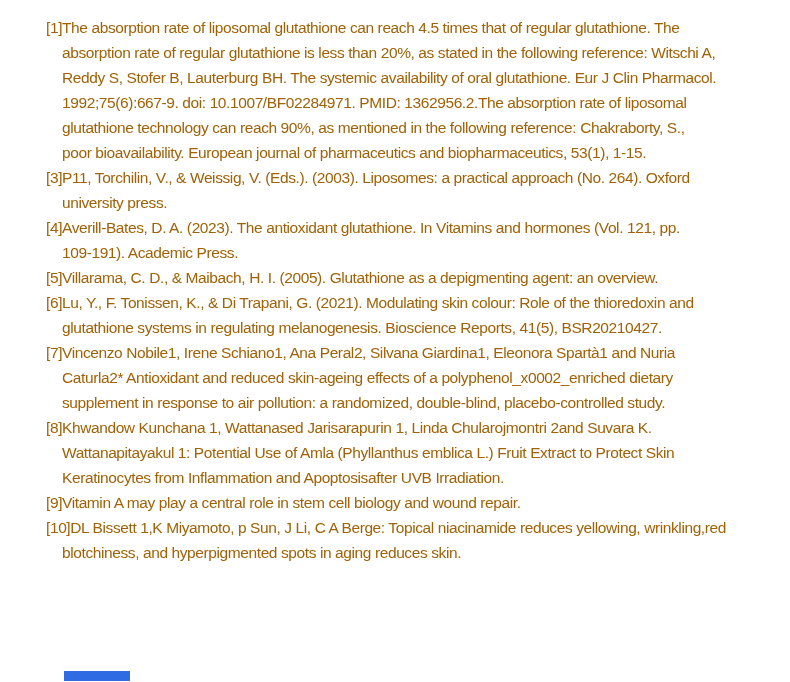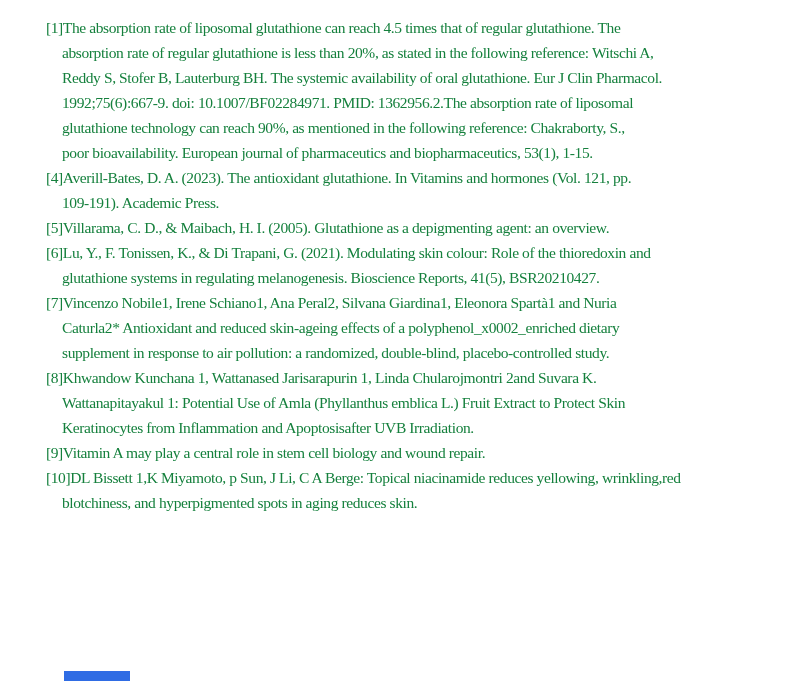--- a/index.html
+++ b/index.html
@@ -46,32 +46,36 @@
     bottom: 1px;
     width: 66px;
     height: 10px;
     background: #2f6ce4;
   }
 </style>
 </head>
 <body style="background: rgb(255, 255, 255);">
 
 <div class="page">
-  <div class="refs" style="color: #15803d; font-family: Liberation Serif, serif;">
+  <div class="refs" style="color: #a16207;">
 
     <p class="ref">
       <span class="line">[1]The absorption rate of liposomal glutathione can reach 4.5 times that of regular glutathione. The</span>
       <span class="line cont">absorption rate of regular glutathione is less than 20%, as stated in the following reference: Witschi A,</span>
       <span class="line cont">Reddy S, Stofer B, Lauterburg BH. The systemic availability of oral glutathione. Eur J Clin Pharmacol.</span>
       <span class="line cont">1992;75(6):667-9. doi: 10.1007/BF02284971. PMID: 1362956.2.The absorption rate of liposomal</span>
       <span class="line cont">glutathione technology can reach 90%, as mentioned in the following reference: Chakraborty, S.,</span>
       <span class="line cont">poor bioavailability. European journal of pharmaceutics and biopharmaceutics, 53(1), 1-15.</span>
     </p>
 
 
+    <p class="ref">
+      <span class="line">[3]P11, Torchilin, V., &amp; Weissig, V. (Eds.). (2003). Liposomes: a practical approach (No. 264). Oxford</span>
+      <span class="line cont">university press.</span>
+    </p>
 
     <p class="ref">
       <span class="line">[4]Averill-Bates, D. A. (2023). The antioxidant glutathione. In Vitamins and hormones (Vol. 121, pp.</span>
       <span class="line cont">109-191). Academic Press.</span>
     </p>
 
     <p class="ref">
       <span class="line">[5]Villarama, C. D., &amp; Maibach, H. I. (2005). Glutathione as a depigmenting agent: an overview.</span>
     </p>
 

